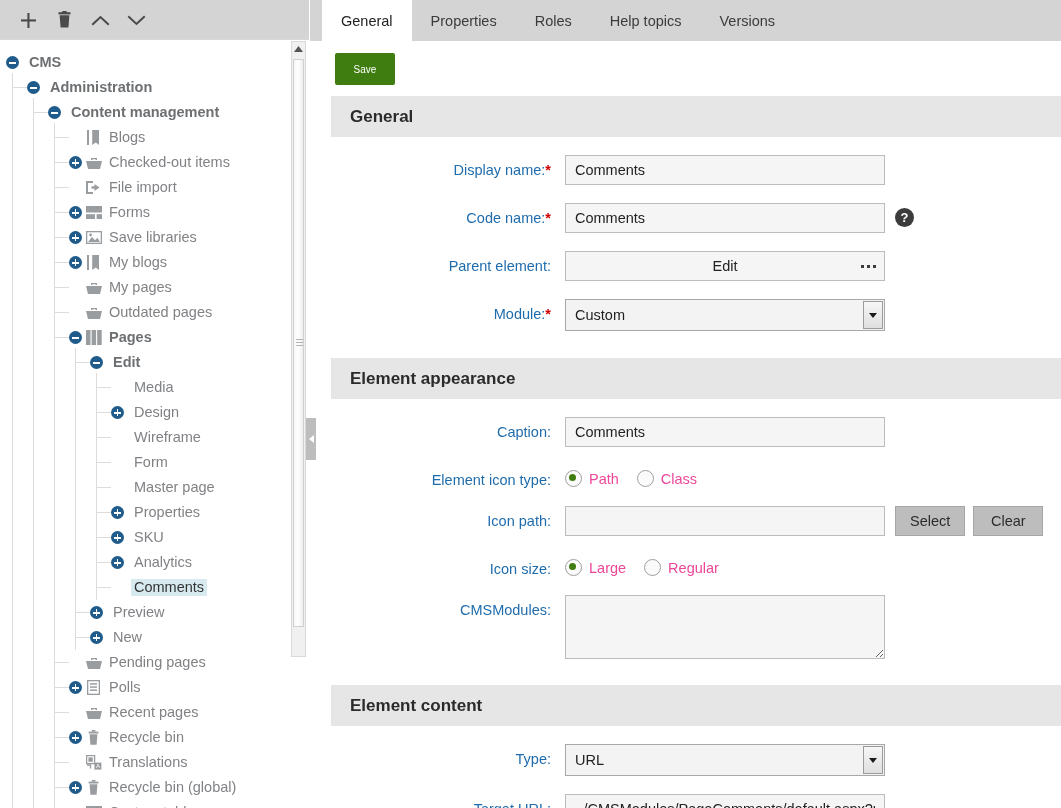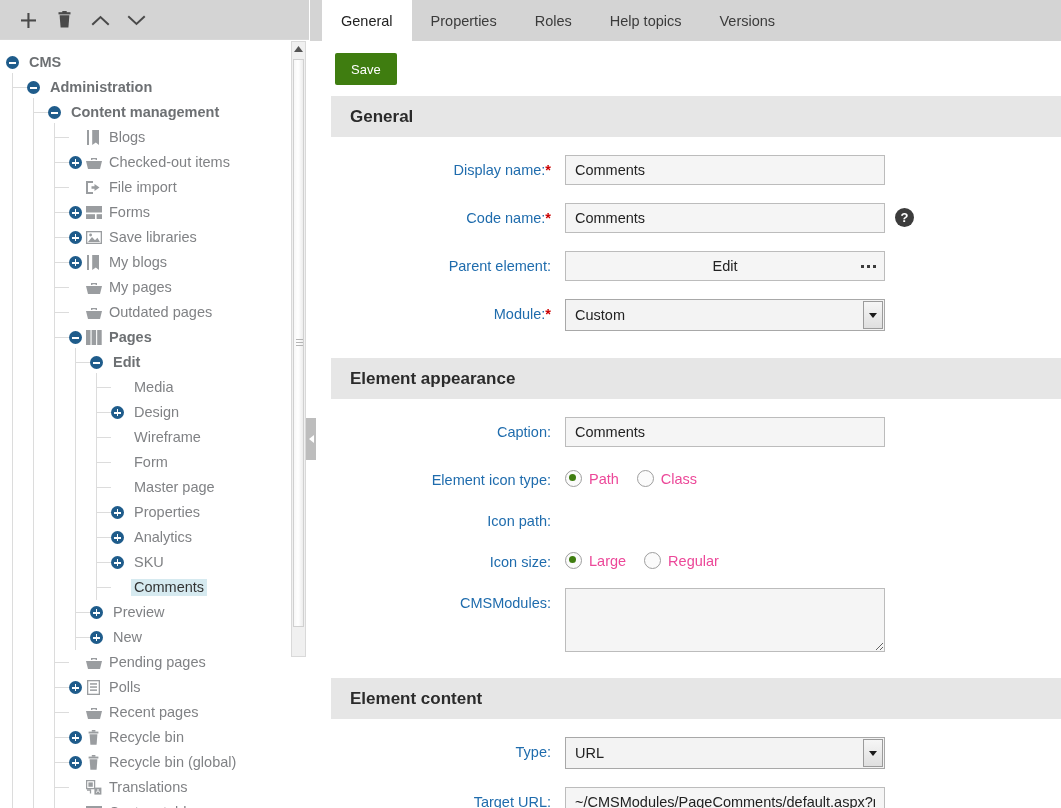--- a/index.html
+++ b/index.html
@@ -256,21 +256,21 @@
     display: inline-flex;
     align-items: center;
     justify-content: center;
     min-width: 60px;
     height: 32px;
     padding: 0 16px;
     background: #3f7d10;
     color: #ffffff;
     border: none;
     border-radius: 2px;
-    font-size: 13px;
+    font-size: 10px;
     font-family: "Liberation Sans", sans-serif;
     cursor: pointer;
   }
 
   #form-scroll {
     position: relative;
     height: 712px;
     overflow: hidden;
   }
 
@@ -768,35 +768,35 @@
               <div class="vline" style="left: 12px;"></div>
               <div class="vline" style="left: 33px;"></div>
               <div class="vline" style="left: 54px;"></div>
               <div class="vline" style="left: 75px;"></div>
               <div class="vline" style="left: 96px;"></div>
               <div class="hline" style="left: 97px; width: 14px;"></div>
             </div>
             <div style="width: 111px; flex: 0 0 111px;"></div>
             <div class="toggle plus"></div>
             <span style="width: 7px; flex: 0 0 7px;"></span>
-            <span class="tlabel">Analytics</span>
+            <span class="tlabel">SKU</span>
           </div>
           <div class="tnode">
             <div class="guides">
               <div class="vline" style="left: 12px;"></div>
               <div class="vline" style="left: 33px;"></div>
               <div class="vline" style="left: 54px;"></div>
               <div class="vline" style="left: 75px;"></div>
               <div class="vline" style="left: 96px;"></div>
               <div class="hline" style="left: 97px; width: 14px;"></div>
             </div>
             <div style="width: 111px; flex: 0 0 111px;"></div>
             <div class="toggle plus"></div>
             <span style="width: 7px; flex: 0 0 7px;"></span>
-            <span class="tlabel">SKU</span>
+            <span class="tlabel">Analytics</span>
           </div>
           <div class="tnode selected">
             <div class="guides">
               <div class="vline" style="left: 12px;"></div>
               <div class="vline" style="left: 33px;"></div>
               <div class="vline" style="left: 54px;"></div>
               <div class="vline" style="left: 75px;"></div>
               <div class="vline" style="left: 96px;"></div>
               <div class="hline" style="left: 97px; width: 14px;"></div>
             </div>
@@ -894,58 +894,58 @@
             <div style="width: 69px; flex: 0 0 69px;"></div>
             <div class="toggle plus"></div>
             <span class="ticon">
               <svg width="13" height="15" viewBox="0 0 13 15">
                 <rect x="1.6" y="1.6" width="9.8" height="1.9" fill="#9a9da0"></rect>
                 <rect x="4.8" y="0" width="3.6" height="1.7" fill="#9a9da0"></rect>
                 <path d="M2.6 4.2 h7.8 l-0.8 10.6 h-6.2 z" fill="#9a9da0"></path>
               </svg>
             </span>
             <span class="tlabel">Recycle bin</span>
-          </div>
-          <div class="tnode">
-            <div class="guides">
-              <div class="vline" style="left: 12px;"></div>
-              <div class="vline" style="left: 33px;"></div>
-              <div class="vline" style="left: 54px;"></div>
-              <div class="hline" style="left: 55px; width: 14px;"></div>
-            </div>
-            <div style="width: 69px; flex: 0 0 69px;"></div>
-            <div class="toggle plus"></div>
-            <span class="ticon">
-              <svg width="13" height="15" viewBox="0 0 13 15">
-                <rect x="1.6" y="1.6" width="9.8" height="1.9" fill="#9a9da0"></rect>
-                <rect x="4.8" y="0" width="3.6" height="1.7" fill="#9a9da0"></rect>
-                <path d="M2.6 4.2 h7.8 l-0.8 10.6 h-6.2 z" fill="#9a9da0"></path>
-              </svg>
-            </span>
-            <span class="tlabel">Recycle bin (global)</span>
           </div>
           <div class="tnode">
             <div class="guides">
               <div class="vline" style="left: 12px;"></div>
               <div class="vline" style="left: 33px;"></div>
               <div class="vline" style="left: 54px;"></div>
               <div class="hline" style="left: 55px; width: 14px;"></div>
             </div>
             <div style="width: 69px; flex: 0 0 69px;"></div>
             <div class="toggle none"></div>
             <span class="ticon">
               <svg width="16" height="15" viewBox="0 0 16 15">
                 <rect x="0.6" y="0.6" width="8" height="8" fill="none" stroke="#9a9da0" stroke-width="1.3"></rect>
                 <rect x="2.4" y="2.4" width="4.4" height="4.4" fill="#9a9da0"></rect>
                 <rect x="8.4" y="7.6" width="7" height="7" fill="#9a9da0"></rect>
                 <text x="11.9" y="13.2" font-size="6" fill="#fff" text-anchor="middle" font-family="Liberation Sans">A</text>
                 <path d="M1 10 h3.5 v3.5" fill="none" stroke="#9a9da0" stroke-width="1.3"></path>
               </svg>
             </span>
             <span class="tlabel">Translations</span>
+          </div>
+          <div class="tnode">
+            <div class="guides">
+              <div class="vline" style="left: 12px;"></div>
+              <div class="vline" style="left: 33px;"></div>
+              <div class="vline" style="left: 54px;"></div>
+              <div class="hline" style="left: 55px; width: 14px;"></div>
+            </div>
+            <div style="width: 69px; flex: 0 0 69px;"></div>
+            <div class="toggle plus"></div>
+            <span class="ticon">
+              <svg width="13" height="15" viewBox="0 0 13 15">
+                <rect x="1.6" y="1.6" width="9.8" height="1.9" fill="#9a9da0"></rect>
+                <rect x="4.8" y="0" width="3.6" height="1.7" fill="#9a9da0"></rect>
+                <path d="M2.6 4.2 h7.8 l-0.8 10.6 h-6.2 z" fill="#9a9da0"></path>
+              </svg>
+            </span>
+            <span class="tlabel">Recycle bin (global)</span>
           </div>
           <div class="tnode">
             <div class="guides">
               <div class="vline" style="left: 12px;"></div>
               <div class="vline" style="left: 33px;"></div>
               <div class="vline" style="left: 54px;"></div>
             </div>
             <div style="width: 69px; flex: 0 0 69px;"></div>
             <div class="toggle none"></div>
             <span class="ticon">
@@ -1067,20 +1067,25 @@
               <div class="radio-item">
                 <span class="radio-dot"></span>
                 <span class="radio-label">Class</span>
               </div>
             </div>
         </div>
       </div>
 
       <div class="field-row">
         <div class="field-label">Icon path:</div>
+        <div class="field-control">
+          <input class="txt" type="text" value="" style="">
+          <button class="sq-btn" style="margin-left:10px;">Select</button>
+          <button class="sq-btn" style="margin-left:8px;">Clear</button>
+        </div>
       </div>
 
       <div class="field-row">
         <div class="field-label">Icon size:</div>
         <div class="field-control">
           <div class="radio-group" id="icon-size-radios">
               <div class="radio-item on">
                 <span class="radio-dot"></span>
                 <span class="radio-label">Large</span>
               </div>

